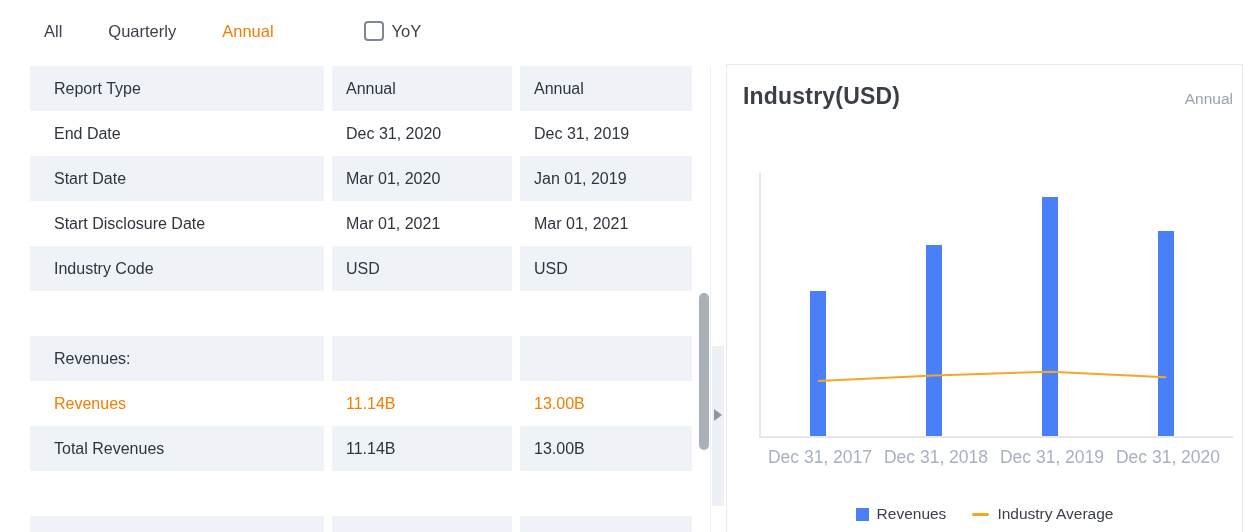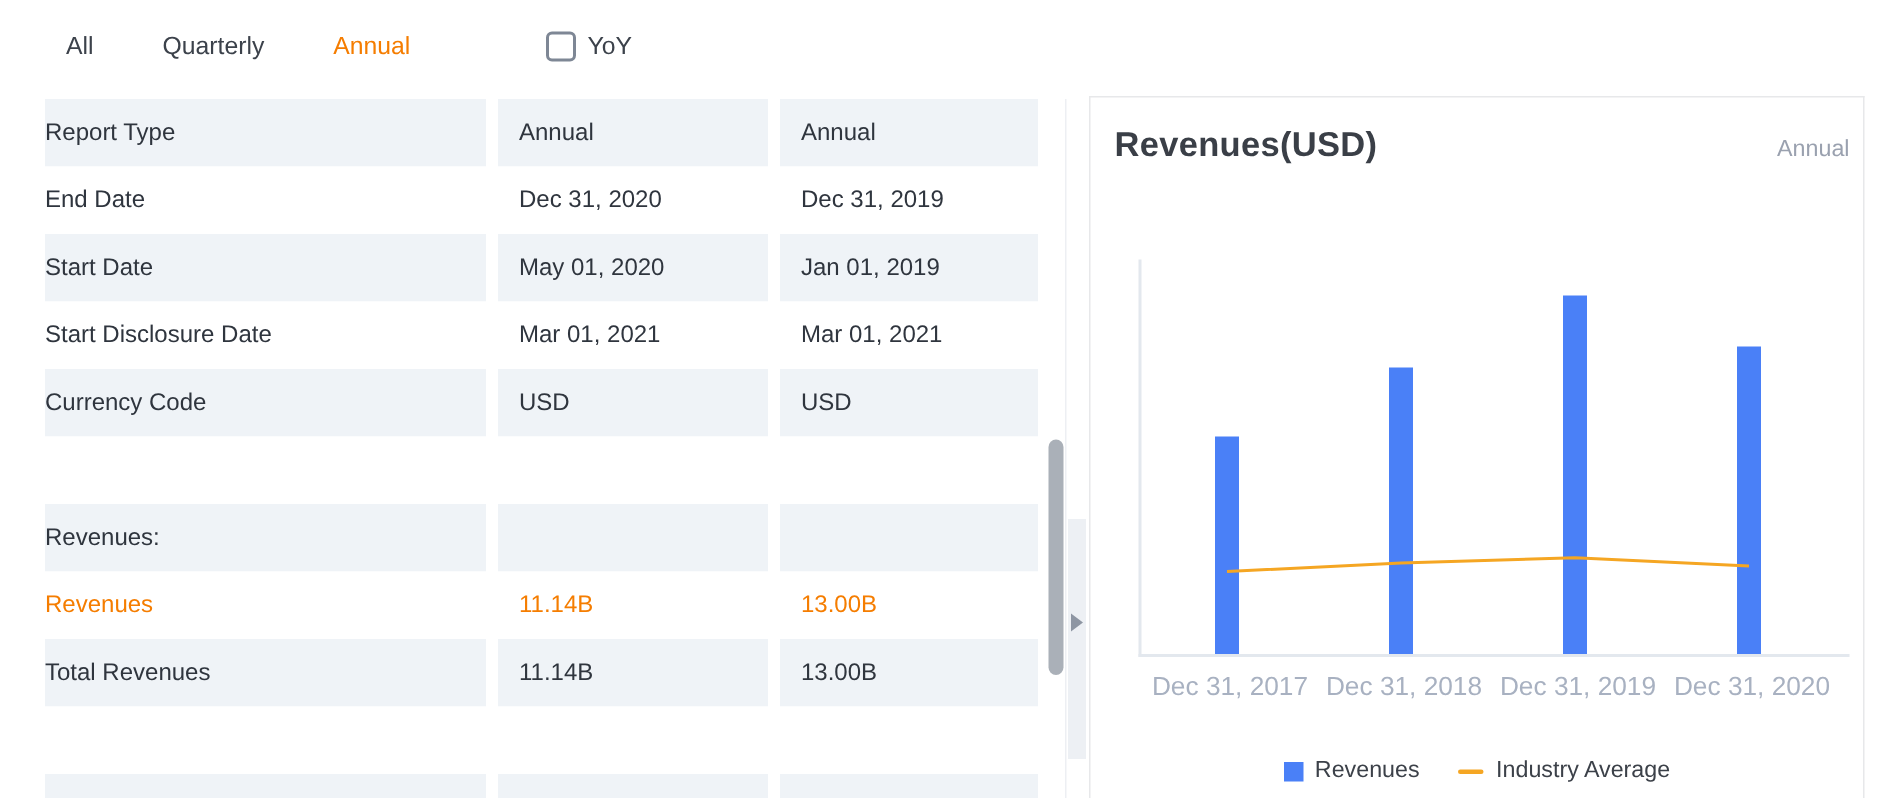--- a/index.html
+++ b/index.html
@@ -13,21 +13,21 @@
   .tab { cursor:pointer; margin-right:46px; }
   .tab.active { color:#f57d00; }
   .yoy-wrap { display:flex; align-items:center; margin-left:44px; }
   .checkbox { width:20px; height:20px; border:2px solid #7e8795; border-radius:4px;
     background:#fff; margin-right:8px; }
 
   
   .table-wrap { position:absolute; left:30px; top:66px; width:662px; height:466px; overflow:hidden; }
   .trow { display:grid; grid-template-columns:294px 180px 172px; column-gap:8px; height:45px; }
   .tcell { display:flex; align-items:center; font-size:16px; color:#2f353e; background:#fff; }
-  .tcell.c0 { }
+  .tcell.c0 { padding-left:24px; }
   .tcell.c1, .tcell.c2 { padding-left:14px; }
   .trow.shaded .tcell { background:#eff3f7; }
   .trow.highlight .tcell { color:#f57d00; }
 
   
   .vtrack { position:absolute; left:710px; top:66px; width:1px; height:466px; background:#edeff3; }
   .vthumb { position:absolute; left:699px; top:293px; width:10px; height:157px;
     background:#aab0b8; border-radius:5px; cursor:pointer; }
   .divider { position:absolute; left:712px; top:346px; width:12px; height:160px;
     background:#edf0f4; cursor:pointer; }
@@ -77,30 +77,30 @@
         <div class="tcell c1">Annual</div>
         <div class="tcell c2">Annual</div>
       </div>
       <div class="trow plain">
         <div class="tcell c0">End Date</div>
         <div class="tcell c1">Dec 31, 2020</div>
         <div class="tcell c2">Dec 31, 2019</div>
       </div>
       <div class="trow shaded">
         <div class="tcell c0">Start Date</div>
-        <div class="tcell c1">May 01, 2020</div>
+        <div class="tcell c1">Mar 01, 2020</div>
         <div class="tcell c2">Jan 01, 2019</div>
       </div>
       <div class="trow plain">
         <div class="tcell c0">Start Disclosure Date</div>
         <div class="tcell c1">Mar 01, 2021</div>
         <div class="tcell c2">Mar 01, 2021</div>
       </div>
       <div class="trow shaded">
-        <div class="tcell c0">Currency Code</div>
+        <div class="tcell c0">Industry Code</div>
         <div class="tcell c1">USD</div>
         <div class="tcell c2">USD</div>
       </div>
       <div class="trow plain">
         <div class="tcell c0"></div>
         <div class="tcell c1"></div>
         <div class="tcell c2"></div>
       </div>
       <div class="trow shaded">
         <div class="tcell c0">Revenues:</div>
@@ -130,21 +130,21 @@
     </div>
 
   <div class="vtrack"></div>
   <div class="vthumb"></div>
   <div class="divider">
     <span class="tri"></span>
   </div>
 
   <div class="chart-panel">
     <div class="chart-header">
-      <span class="chart-title">Revenues(USD)</span>
+      <span class="chart-title">Industry(USD)</span>
       <span class="chart-period">Annual</span>
     </div>
     <div class="plot" id="plot">
         <div class="bar" style="left: 49px; height: 145px; background: rgb(74, 128, 247);"></div>
         <div class="bar" style="left: 165px; height: 191px; background: rgb(74, 128, 247);"></div>
         <div class="bar" style="left: 281px; height: 239px; background: rgb(74, 128, 247);"></div>
         <div class="bar" style="left: 397px; height: 205px; background: rgb(74, 128, 247);"></div>
         <svg class="lineSvg" viewBox="0 0 474 265">
           <polyline points="57,208.0 173,202.4 289,198.8 405,204.3" fill="none" stroke="#f5a623" stroke-width="2"></polyline>
         </svg>

